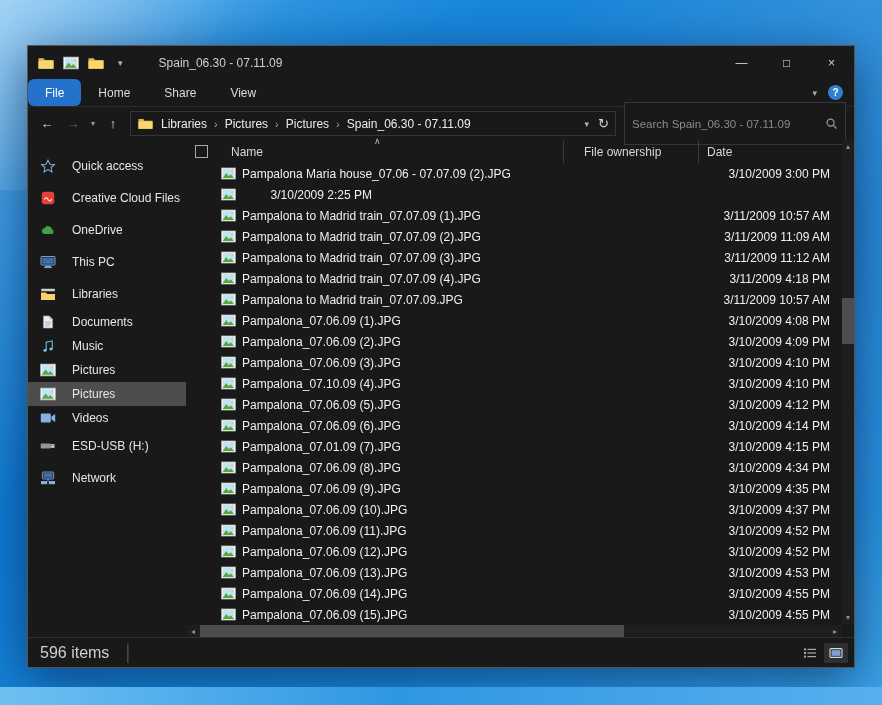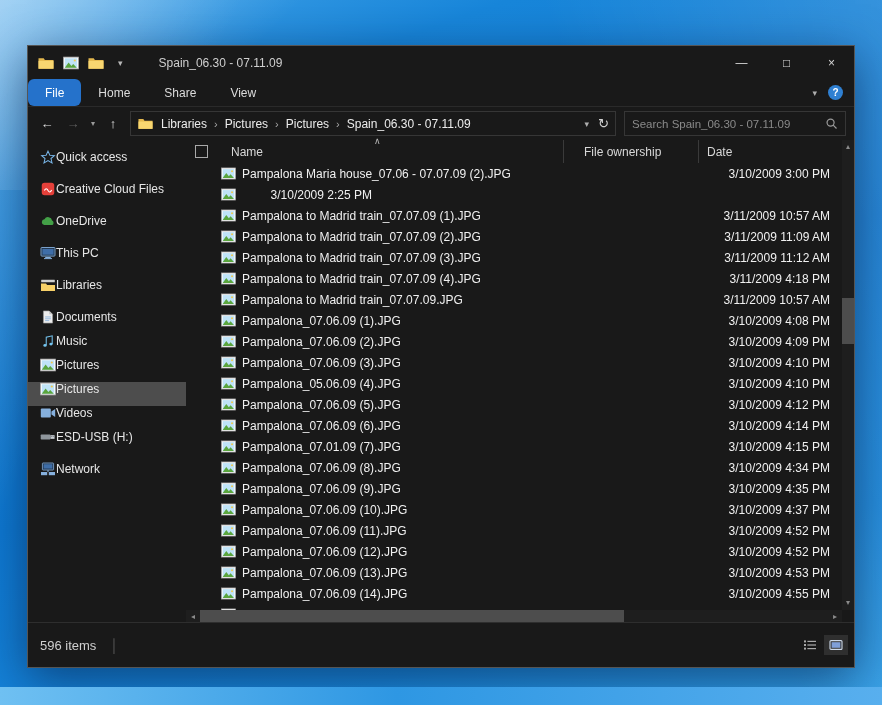--- a/index.html
+++ b/index.html
@@ -49,32 +49,32 @@
   .nav-btn.disabled { color:#5f5f5f; }
   .nav-chevron { width:14px; text-align:center; color:#9a9a9a; font-size:8px; flex:0 0 auto; }
   .address-box { flex:1; height:25px; border:1px solid #363636; background:#191919;
     display:flex; align-items:center; padding:0 6px 0 7px; margin-left:4px; min-width:0; }
   .address-box .icon16 { width:15px; height:13px; margin-right:8px; flex:0 0 auto; }
   .crumbs { display:flex; align-items:center; white-space:nowrap; overflow:hidden; }
   .crumb { color:#ececec; font-size:12px; }
   .crumb-sep { color:#a8a8a8; font-size:11px; padding:0 7px; }
   .address-right { margin-left:auto; display:flex; align-items:center; gap:9px; }
   .refresh-icon { color:#cfcfcf; font-size:13px; }
-  .search-box { width:222px; height:25px; border:1px solid #363636; background:#191919;
+  .search-box { width:222px; height:43px; border:1px solid #363636; background:#191919;
     display:flex; align-items:center; margin-left:8px; padding:0 7px; flex:0 0 auto; }
   .search-box input { flex:1; background:transparent; border:0; outline:0; color:#cfcfcf;
     font-size:11.5px; font-family:inherit; min-width:0; }
   .search-box input::placeholder { color:#8a8a8a; }
   .search-icon { width:13px; height:13px; flex:0 0 auto; }
 
   
   .content { flex:1; display:flex; min-height:0; }
   .sidebar { width:158px; flex:0 0 auto; padding-top:10px; }
-  .sb-item { height:32px; display:flex; align-items:flex-start; font-size:12px; color:#e6e6e6;
-    padding-left:12px; gap:0; white-space:nowrap; }
+  .sb-item { height:32px; display:flex; align-items:center; font-size:12px; color:#e6e6e6;
+    padding-left:12px; gap:16px; white-space:nowrap; }
   .sb-item.lvl1 { height:24px; }
   .sb-item.selected { background:#4d4d4d; }
   .sb-icon { width:16px; height:14px; flex:0 0 auto; }
   .sb-label { overflow:hidden; text-overflow:ellipsis; }
 
   .main { flex:1; min-width:0; position:relative; display:flex; flex-direction:column;
     padding-right:12px; padding-bottom:12px; }
   .list-header { height:23px; flex:0 0 auto; display:flex; align-items:stretch; position:relative;
     color:#d8d8d8; font-size:12px; }
   .sort-indicator { position:absolute; top:-4px; left:188px; color:#b8b8b8; font-size:9px; }
@@ -96,22 +96,22 @@
     display:flex; flex-direction:column; align-items:center; justify-content:space-between; }
   .v-scroll .arr { color:#8a8a8a; font-size:8px; line-height:14px; }
   .v-thumb { position:absolute; top:158px; left:0; width:12px; height:46px; background:#4d4d4d; }
   .h-scroll { position:absolute; left:0; right:12px; bottom:0; height:12px; background:#1e1e1e;
     display:flex; align-items:center; justify-content:space-between; }
   .h-arr { width:14px; text-align:center; color:#8a8a8a; font-size:8px; }
   .h-thumb { position:absolute; left:14px; top:0; height:12px; width:424px; background:#4d4d4d; }
   .scroll-corner { position:absolute; right:0; bottom:0; width:12px; height:12px; background:#191919; }
 
   
-  .statusbar { height:45px; flex:0 0 auto; border-top:1px solid #2e2e2e; display:flex;
-    align-items:center; padding:0 6px 0 12px; color:#cfcfcf; font-size:13px; }
+  .statusbar { height:30px; flex:0 0 auto; border-top:1px solid #2e2e2e; display:flex;
+    align-items:center; padding:0 6px 0 12px; color:#cfcfcf; font-size:16px; }
   .status-sep { margin-left:14px; color:#5a5a5a; }
   .status-right { margin-left:auto; display:flex; gap:2px; }
   .view-btn { width:24px; height:20px; display:flex; align-items:center; justify-content:center; }
   .view-btn svg { width:14px; height:12px; }
   .view-btn.active { background:#2f2f2f; }
 </style>
 </head>
 <body>
 
 <div class="desktop">
@@ -465,21 +465,21 @@
             <div class="file-row">
     <span class="r-indent"></span>
     <span class="file-icon">
                 <svg viewBox="0 0 16 13">
                   <rect x=".6" y=".6" width="14.8" height="11.8" fill="#fdfdfd" stroke="#a9a9a9" stroke-width=".8"></rect>
                   <rect x="1.8" y="1.8" width="12.4" height="9.4" fill="#bfe3f7"></rect>
                   <path d="M1.8 11.2L5.6 6l2.8 3.4 1.8-2 3.6 3.8z" fill="#5aa53e"></path>
                   <circle cx="11.8" cy="4" r="1.1" fill="#f2c94c"></circle>
                 </svg>
               </span>
-    <span class="r-name">Pampalona_05.06.09 (4).JPG</span>
+    <span class="r-name">Pampalona_07.10.09 (4).JPG</span>
     <span class="r-date">3/10/2009 4:10 PM</span>
   </div>
             <div class="file-row">
     <span class="r-indent"></span>
     <span class="file-icon">
                 <svg viewBox="0 0 16 13">
                   <rect x=".6" y=".6" width="14.8" height="11.8" fill="#fdfdfd" stroke="#a9a9a9" stroke-width=".8"></rect>
                   <rect x="1.8" y="1.8" width="12.4" height="9.4" fill="#bfe3f7"></rect>
                   <path d="M1.8 11.2L5.6 6l2.8 3.4 1.8-2 3.6 3.8z" fill="#5aa53e"></path>
                   <circle cx="11.8" cy="4" r="1.1" fill="#f2c94c"></circle>

